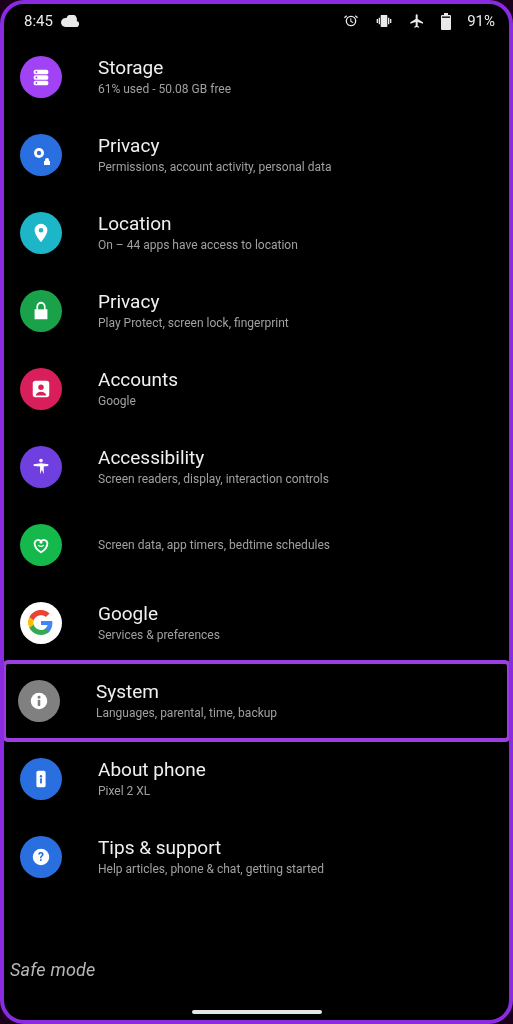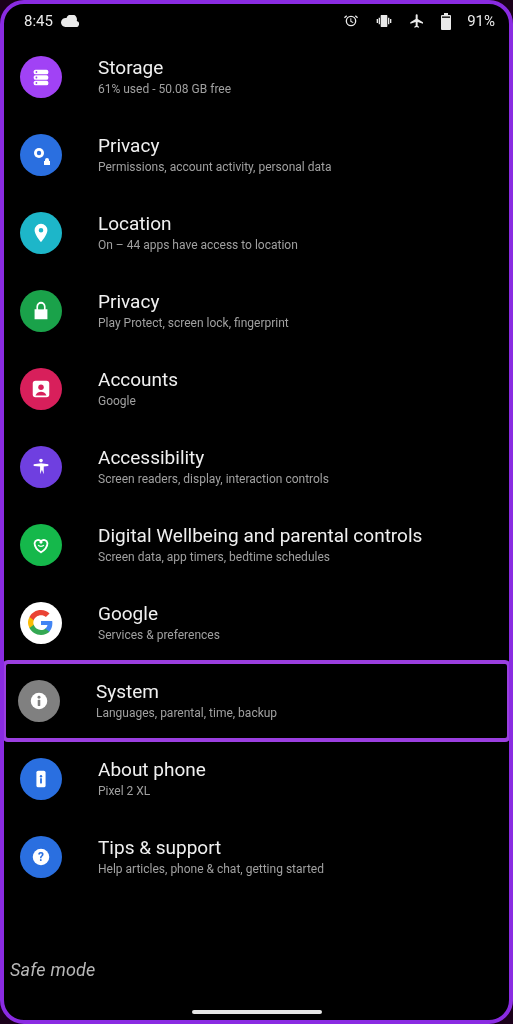--- a/index.html
+++ b/index.html
@@ -186,21 +186,20 @@
 
     <div class="item">
       <div class="icon-wrap" style="background:#15b84b">
         <svg width="22" height="22" viewBox="0 0 24 24">
             <path fill="none" stroke="#fff" stroke-width="2" d="M12 20s-7-4.5-7-10a4 4 0 0 1 7-2 4 4 0 0 1 7 2c0 5.5-7 10-7 10z"></path>
             <circle cx="12" cy="9" r="1.5" fill="#fff"></circle>
             <path d="M9 12c1 2 5 2 6 0" stroke="#fff" stroke-width="1.5" fill="none"></path>
           </svg>
       </div>
       <div class="texts">
-        <div class="title">Digital Wellbeing and parental controls</div>
         <div class="sub">Screen data, app timers, bedtime schedules</div>
       </div>
     </div>
 
     <div class="item">
       <div class="icon-wrap" style="background:#ffffff">
         <svg width="26" height="26" viewBox="0 0 48 48">
             <path fill="#4285F4" d="M45 24.5c0-1.6-.1-2.8-.4-4H24v7.3h11.9c-.5 3-2.2 5.3-4.8 6.9v5.7h7.7C43 36.3 45 30.9 45 24.5z"></path>
             <path fill="#34A853" d="M24 46c6.5 0 11.9-2.1 15.8-5.8l-7.7-5.7c-2.1 1.4-4.9 2.3-8.1 2.3-6.2 0-11.5-4-13.4-9.5H2.7v5.9C6.6 41 14.7 46 24 46z"></path>
             <path fill="#FBBC05" d="M10.6 27.3c-.5-1.4-.8-2.9-.8-4.3s.3-2.9.8-4.3v-5.9H2.7C1 16.3 0 20 0 23s1 6.7 2.7 10.2z"></path>

